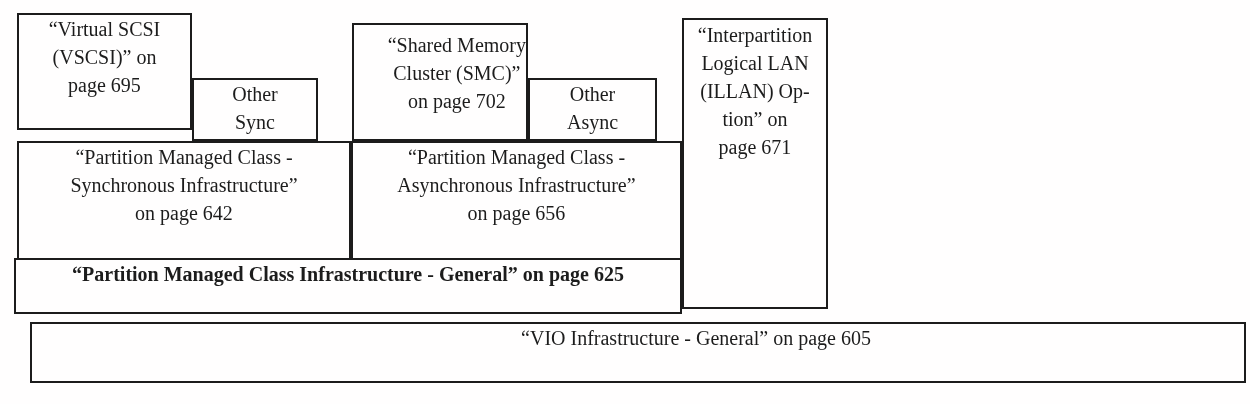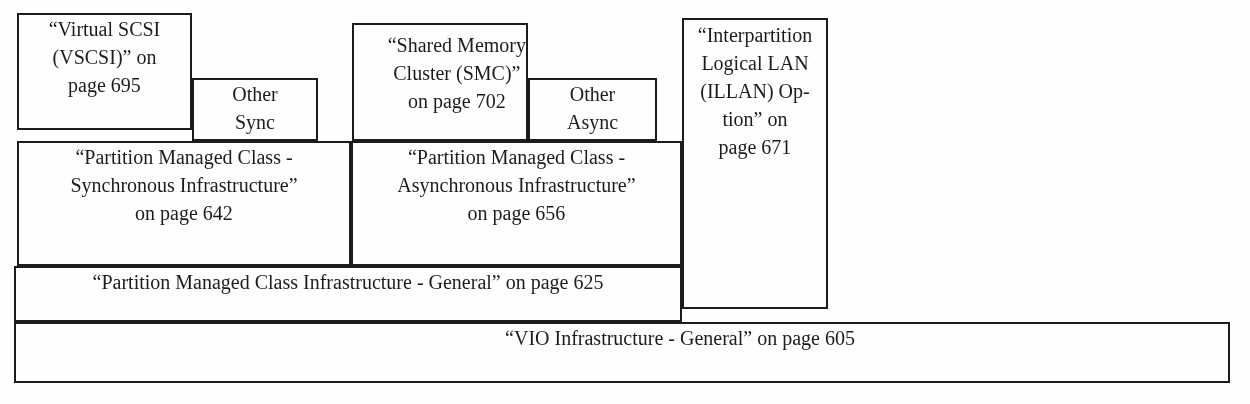--- a/index.html
+++ b/index.html
@@ -37,22 +37,22 @@
   .v-split  { justify-content: space-between; }
 
   
   .b-vscsi        { left: 17px;  top: 13px;  width: 175px;  height: 117px; }
   .b-other-sync   { left: 192px; top: 78px;  width: 126px;  height: 63px; }
   .b-smc          { left: 352px; top: 23px;  width: 176px;  height: 118px; padding-top: 6px; align-items: flex-end; }
   .b-other-async  { left: 528px; top: 78px;  width: 129px;  height: 63px; }
   .b-illan        { left: 682px; top: 18px;  width: 146px;  height: 291px; padding: 1px 4px 9px 4px; }
   .b-pmc-sync     { left: 17px;  top: 141px; width: 334px;  height: 125px; }
   .b-pmc-async    { left: 351px; top: 141px; width: 331px;  height: 125px; }
-  .b-pmc-general  { left: 14px;  top: 266px; width: 668px;  height: 56px;  padding-bottom: 10px; }
-  .b-vio-general  { left: 14px;  top: 322px; width: 1216px; height: 61px;  padding-left: 116px; }
+  .b-pmc-general  { left: 14px;  top: 258px; width: 668px;  height: 56px;  padding-bottom: 10px; font-weight: bold; }
+  .b-vio-general  { left: 30px;  top: 322px; width: 1216px; height: 61px;  padding-left: 116px; }
 </style>
 </head>
 <body>
 
 <div class="canvas">
 
   <div class="box v-top b-vscsi">
     <span class="txt">“Virtual SCSI
 (VSCSI)” on
 page 695</span>

